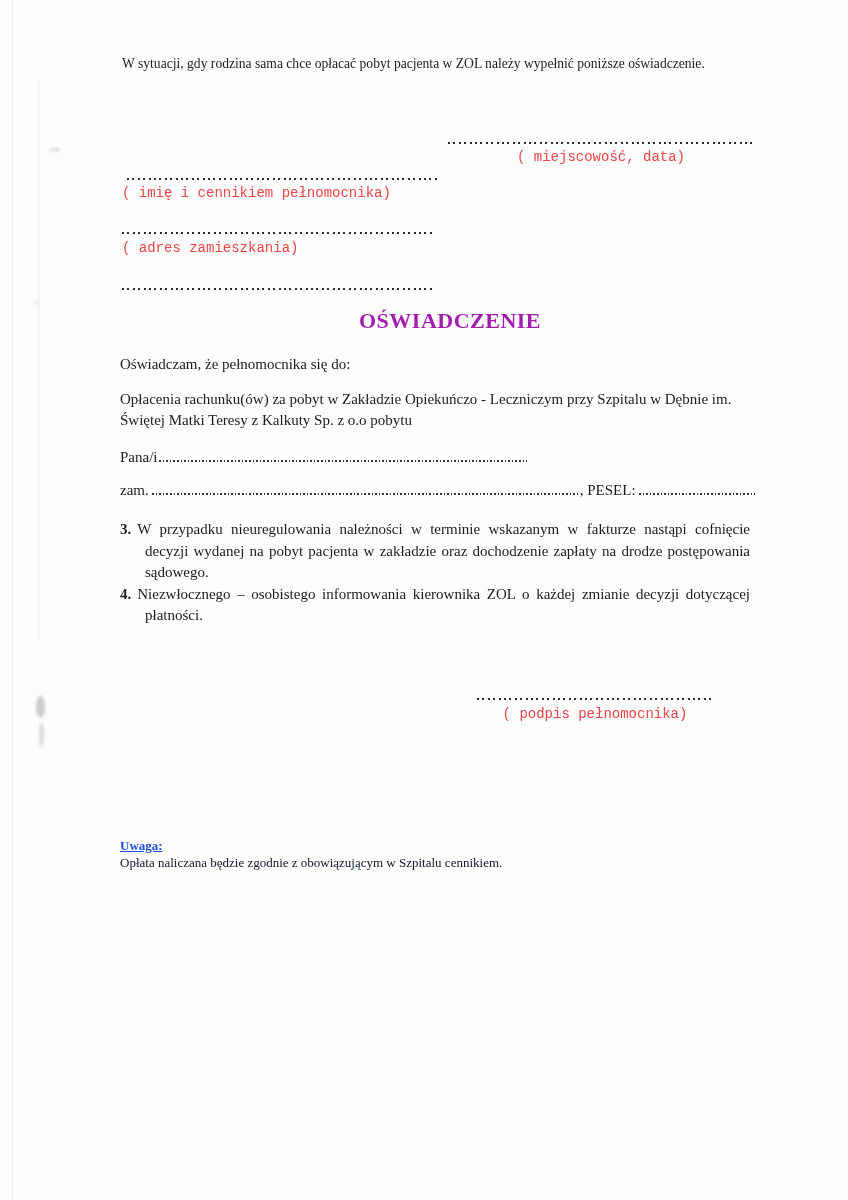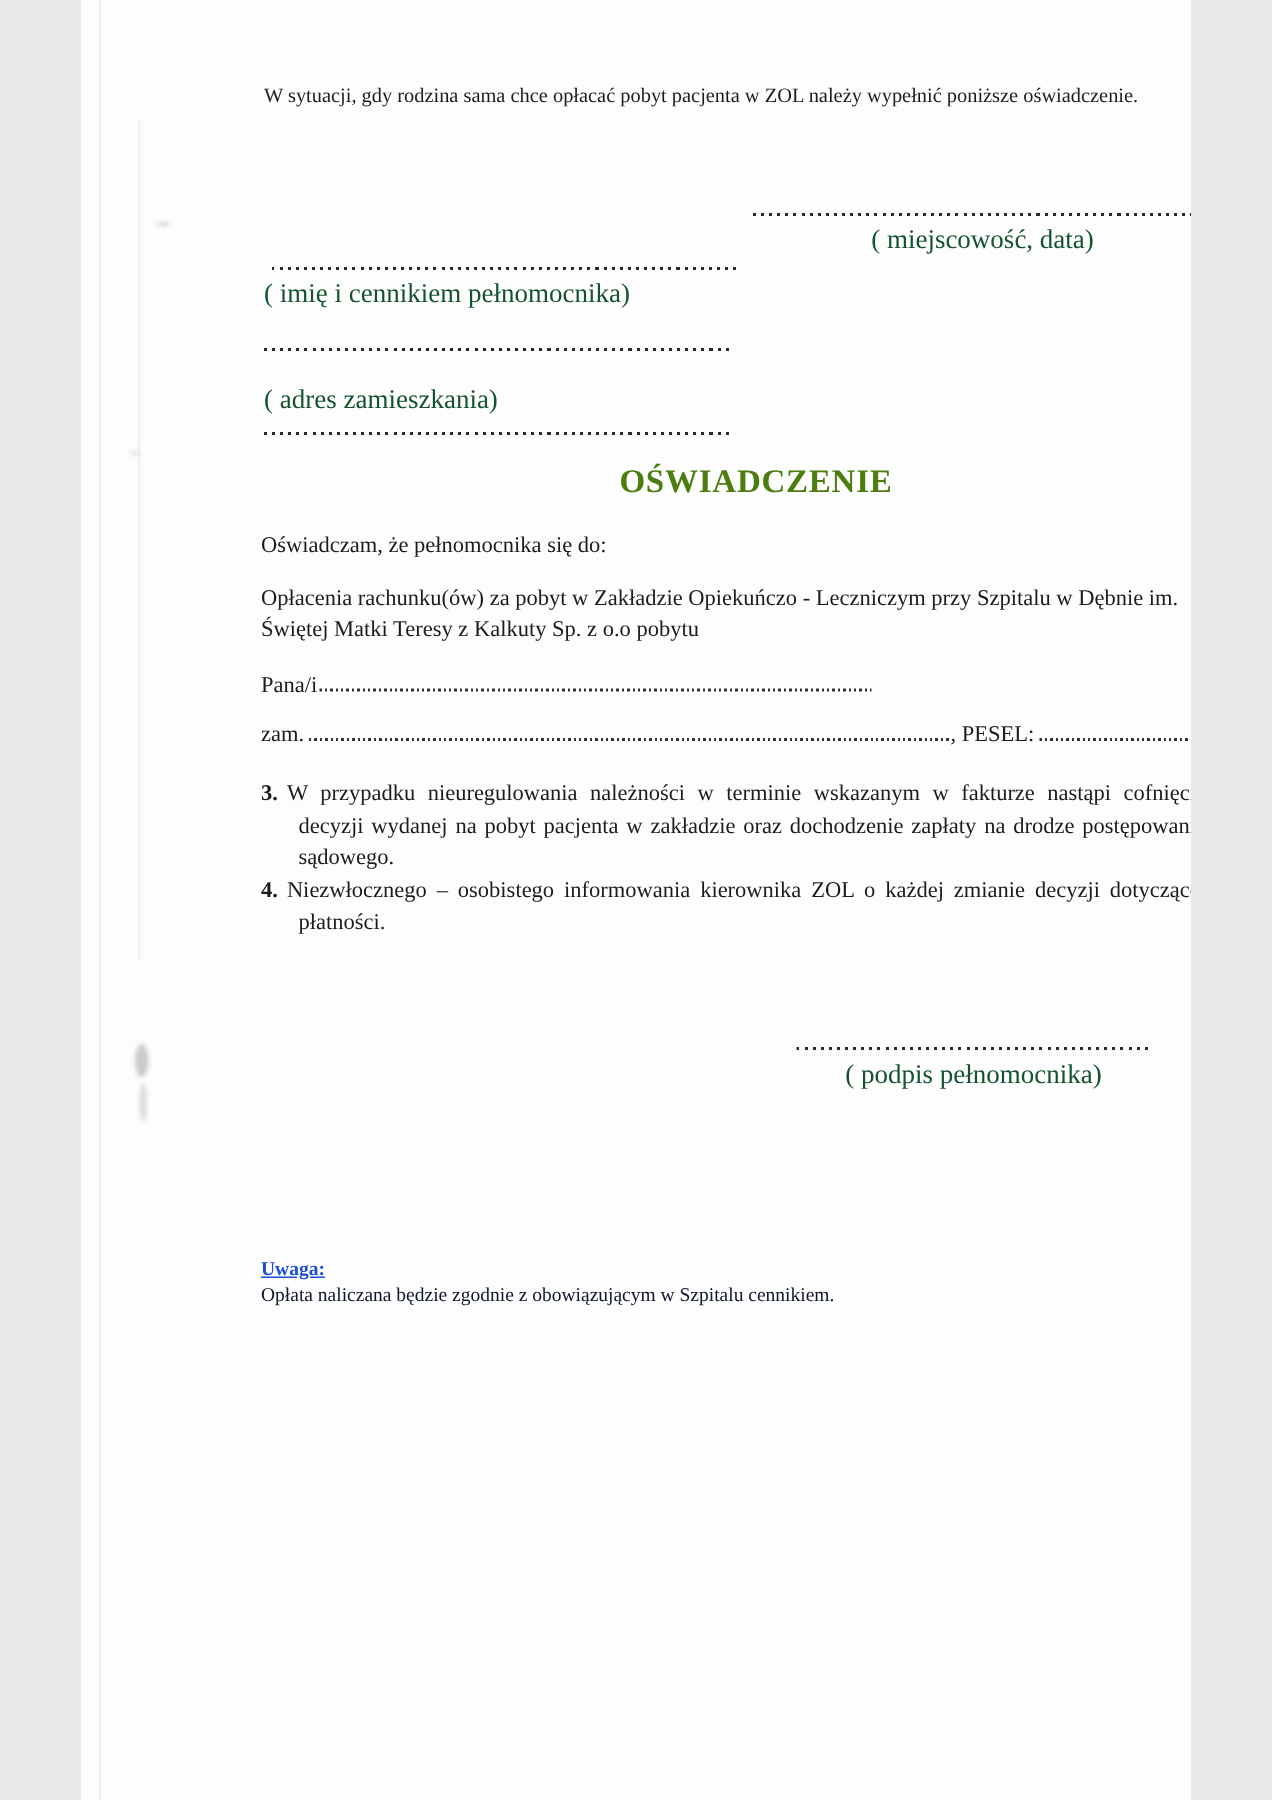--- a/index.html
+++ b/index.html
@@ -1,18 +1,18 @@
 <!DOCTYPE html>
 <html><head>
 <meta charset="utf-8">
 <style>
   html,body{margin:0;padding:0;background:#e9e9e9;}
   .page{
     position:relative;
-    width:740px;height:1200px;
+    width:848px;height:1200px;
     margin:0 auto;
     background:#fdfdfd;
     overflow:hidden;
     font-family:"Liberation Serif", serif;
     color:#1c1c1c;
   }
   
   .scan-edge-line{position:absolute;left:12px;top:0;width:1px;height:1200px;background:#ededed;}
   .scan-streak{position:absolute;left:38px;top:80px;width:2px;height:560px;background:#f5f5f5;}
   .smudge{position:absolute;background:#8f8f8f;opacity:.45;filter:blur(1.5px);border-radius:50%;}
@@ -27,26 +27,26 @@
   
   .leader{
     display:inline-block;height:2px;
     background:repeating-linear-gradient(to right,#2b2b2b 0 2px,transparent 2px 5.4px);
     vertical-align:baseline;
   }
   .leader.fine{
     height:1.6px;
     background:repeating-linear-gradient(to right,#333 0 1.6px,transparent 1.6px 3.6px);
   }
-  .caption{font-size:18px;color:#14532d;}
+  .caption{font-size:14px;color:#ef4444;font-family:Liberation Mono, monospace;}
   .center{text-align:center;}
 
   .doc-title{
     left:120px;top:308px;width:660px;
-    text-align:center;font-size:22px;font-weight:bold;letter-spacing:.5px;color:#4d7c0f;
+    text-align:center;font-size:22px;font-weight:bold;letter-spacing:.5px;color:#a21caf;
   }
   .body-text{font-size:15px;line-height:21px;color:#1b1b1b;}
   .declare{left:120px;top:354px;width:640px;}
   .para1{left:120px;top:389px;width:644px;}
 
   .fill-row{white-space:nowrap;}
   .pana-row{left:120px;top:447px;}
   .zam-row{left:120px;top:480px;}
   .fill-row .leader{margin-left:3px;}
 
@@ -81,21 +81,21 @@
 
   <div class="abs intro">W sytuacji, gdy rodzina sama chce opłacać pobyt pacjenta w ZOL należy wypełnić poniższe oświadczenie.</div>
 
   <span class="abs leader" style="left:448px;top:142px;width:306px;"></span>
   <div class="abs caption center" style="left:448px;top:149px;width:306px;">( miejscowość, data)</div>
 
   <span class="abs leader" style="left:127px;top:178px;width:310px;"></span>
   <div class="abs caption" style="left:122px;top:185px;">( imię i cennikiem pełnomocnika)</div>
 
   <span class="abs leader" style="left:122px;top:232px;width:312px;"></span>
-  <div class="abs caption" style="left:122px;top:240px;margin-top:16px;">( adres zamieszkania)</div>
+  <div class="abs caption" style="left:122px;top:240px;">( adres zamieszkania)</div>
 
   <span class="abs leader" style="left:122px;top:288px;width:312px;"></span>
 
   <div class="abs doc-title">OŚWIADCZENIE</div>
 
   <div class="abs body-text declare">Oświadczam, że pełnomocnika się do:</div>
 
   <div class="abs body-text para1">Opłacenia rachunku(ów) za pobyt w Zakładzie Opiekuńczo - Leczniczym przy Szpitalu w Dębnie im. Świętej Matki Teresy z Kalkuty Sp. z o.o pobytu</div>
 
   <div class="abs body-text fill-row zam-row">

